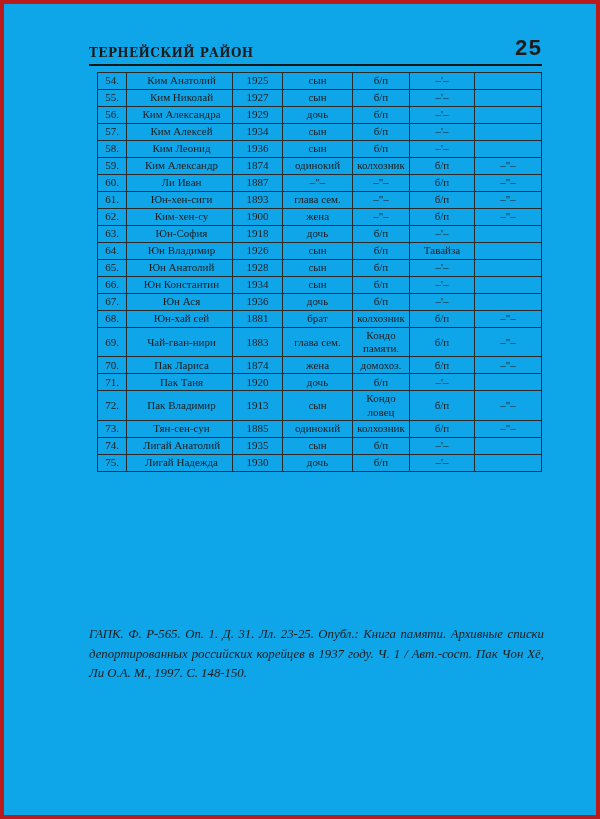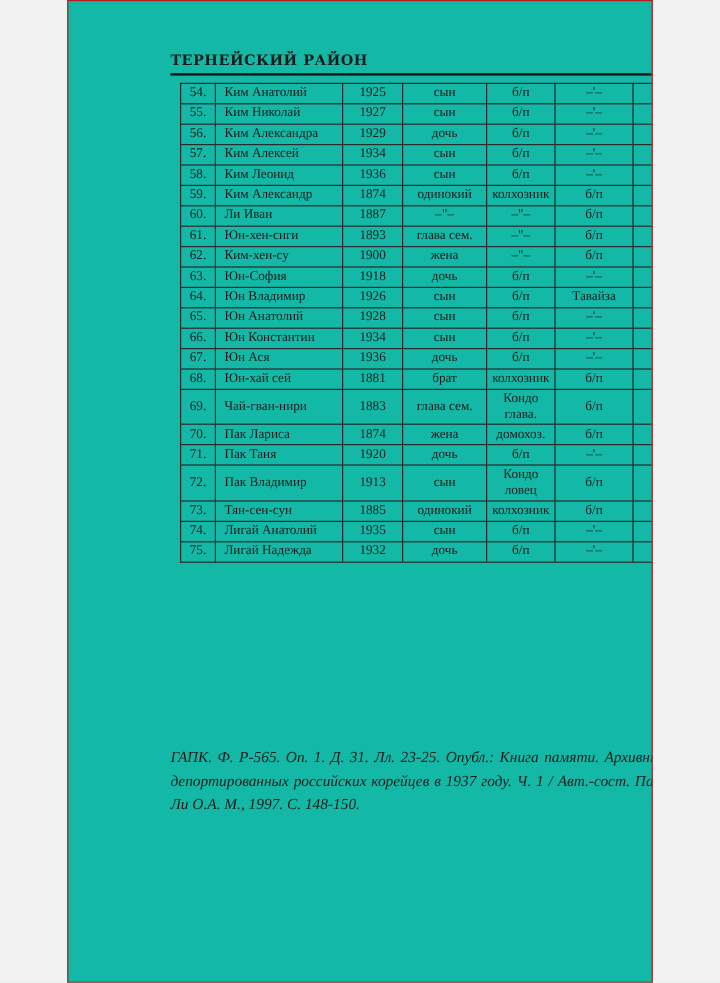--- a/index.html
+++ b/index.html
@@ -1,44 +1,44 @@
 <!DOCTYPE html>
 <html lang="ru"><head>
 <meta charset="utf-8">
 <style>
   html,body { margin:0; padding:0; background:#f2f2f2; }
   .page {
     position:relative;
-    width:488px; height:819px;
+    width:600px; height:819px;
     margin:0 auto;
-    background:#14b8a6;
-    border:1px solid #b91c1c;
+    background:#0ea5e9;
+    border:4px solid #b91c1c;
     box-sizing:border-box;
     font-family:"Liberation Serif", serif;
     color:#1c1c1c;
     overflow:hidden;
   }
   .header {
     position:absolute; left:85px; top:0;
     width:453px; height:62px;
     display:flex; justify-content:space-between; align-items:flex-end;
     border-bottom:2px solid #161616;
     padding-bottom:4px;
     box-sizing:border-box;
   }
   .header-title {
     font-family:"DejaVu Serif", serif;
     font-weight:bold;
     font-size:12px;
     letter-spacing:0.4px;
   }
   .page-number {
-    font-family:Liberation Sans, sans-serif;
+    font-family:Liberation Mono, monospace;
     font-weight:bold;
-    font-size:18px;
+    font-size:22px;
     line-height:0.85;
     letter-spacing:0.5px;
   }
   .table-wrap {
     position:absolute; left:93px; top:68px; width:444px;
   }
   table.deportees {
     border-collapse:collapse;
     table-layout:fixed;
     width:444px;
@@ -48,21 +48,21 @@
     font-size:11px;
     line-height:1.2;
     padding:1px 3px;
     height:17px;
     text-align:center;
     vertical-align:middle;
     box-sizing:border-box;
     word-wrap:break-word;
   }
   table.deportees td.name {
-    text-align:left;
+    text-align:center;
     padding-left:7px;
   }
   .footer {
     position:absolute; left:85px; top:608px;
     width:455px;
     font-style:italic;
     font-size:12.8px;
     line-height:1.55;
     text-align:justify;
   }
@@ -222,21 +222,21 @@
             <td>брат</td>
             <td>колхозник</td>
             <td>б/п</td>
             <td>–"–</td>
           </tr>
           <tr>
             <td>69.</td>
             <td class="name">Чай-гван-нири</td>
             <td>1883</td>
             <td>глава сем.</td>
-            <td>Кондо глава.</td>
+            <td>Кондо памяти.</td>
             <td>б/п</td>
             <td>–"–</td>
           </tr>
           <tr>
             <td>70.</td>
             <td class="name">Пак Лариса</td>
             <td>1874</td>
             <td>жена</td>
             <td>домохоз.</td>
             <td>б/п</td>
@@ -274,21 +274,21 @@
             <td class="name">Лигай Анатолий</td>
             <td>1935</td>
             <td>сын</td>
             <td>б/п</td>
             <td>–'–</td>
             <td></td>
           </tr>
           <tr>
             <td>75.</td>
             <td class="name">Лигай Надежда</td>
-            <td>1932</td>
+            <td>1930</td>
             <td>дочь</td>
             <td>б/п</td>
             <td>–'–</td>
             <td></td>
           </tr>
         </tbody>
     </table>
   </div>
 
   <p class="footer">ГАПК. Ф. Р-565. Оп. 1. Д. 31. Лл. 23-25. Опубл.: Книга памяти. Архивные списки депортированных российских корейцев в 1937 году. Ч. 1 / Авт.-сост. Пак Чон Хē, Ли О.А. М., 1997. С. 148-150.</p>

